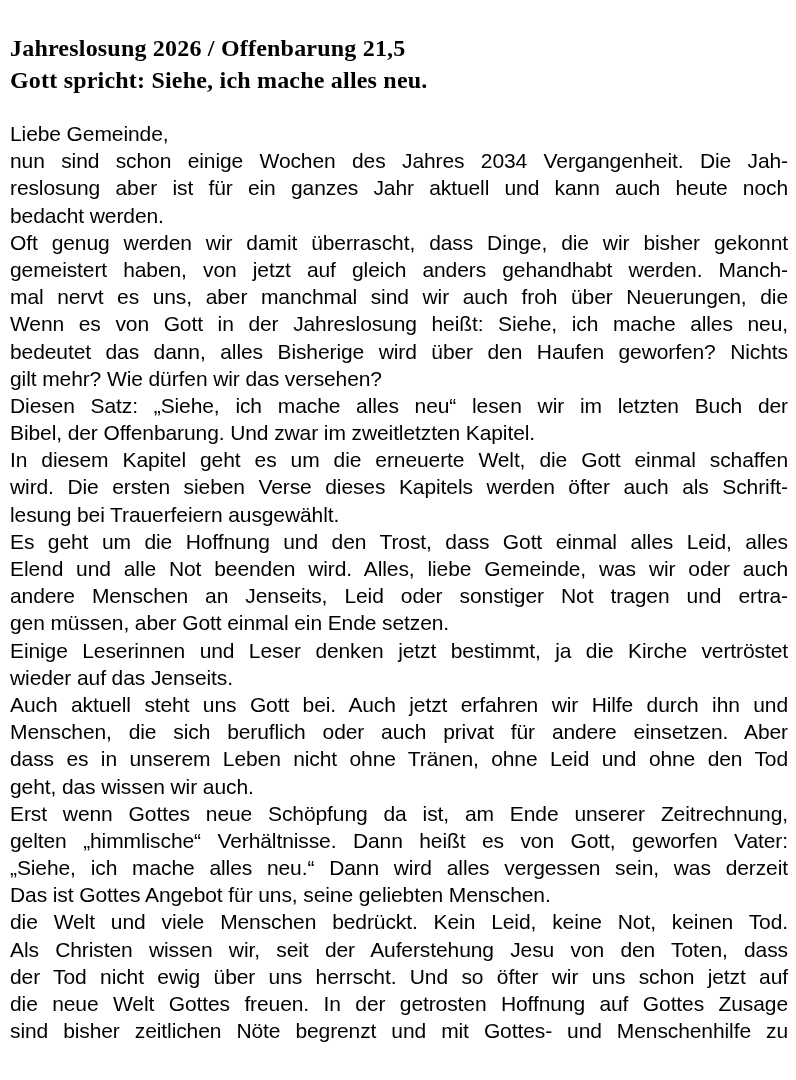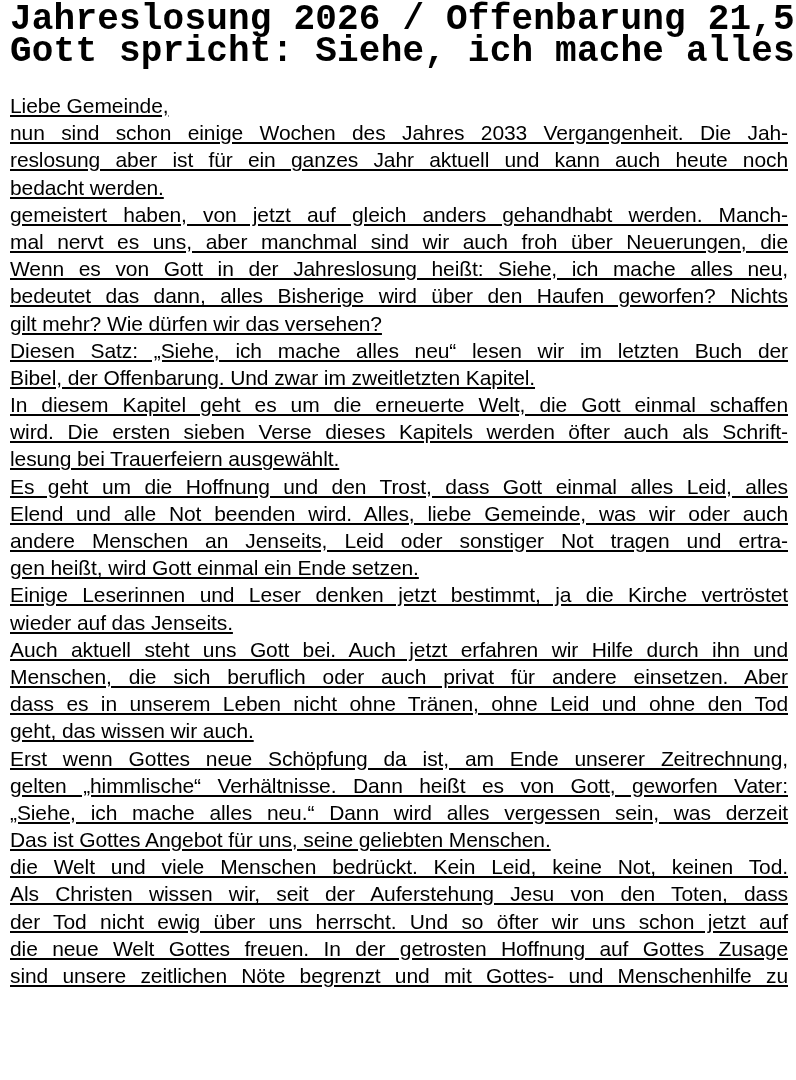--- a/index.html
+++ b/index.html
@@ -14,38 +14,38 @@
   }
   .page {
     box-sizing: border-box;
     width: 796px;
     height: 1080px;
     padding: 4px 8px 0 10px;
     background: #ffffff;
     color: #000000;
   }
   .heading {
-    font-family: Liberation Mono, monospace;
+    font-family: Liberation Serif, serif;
     font-weight: bold;
-    font-size: 36px;
+    font-size: 24px;
     line-height: 32px;
     letter-spacing: 0.2px;
     white-space: nowrap;
+    margin-top: 28px;
   }
   .doc-body {
     margin-top: 24px;
     font-family: "Liberation Sans", sans-serif;
     font-size: 21px;
     line-height: 27.2px;
     letter-spacing: -0.1px;
   }
   .para {
     margin: 0;
     padding: 0;
-    text-decoration: underline;
   }
   .line {
     text-align: justify;
     text-align-last: justify;
     height: 27.2px;
     overflow: visible;
   }
   .line.last {
     text-align-last: left;
   }
@@ -56,25 +56,26 @@
 <div class="page">
   <div class="heading">
     <div>Jahreslosung 2026 / Offenbarung 21,5</div>
     <div>Gott spricht: Siehe, ich mache alles neu.</div>
   </div>
   <div class="doc-body" id="doc-body">
       <div class="para">
         <div class="line last">Liebe Gemeinde,</div>
       </div>
       <div class="para">
-        <div class="line">nun sind schon einige Wochen des Jahres 2033 Vergangenheit. Die Jah-</div>
+        <div class="line">nun sind schon einige Wochen des Jahres 2034 Vergangenheit. Die Jah-</div>
         <div class="line">reslosung aber ist für ein ganzes Jahr aktuell und kann auch heute noch</div>
         <div class="line last">bedacht werden.</div>
       </div>
       <div class="para">
+        <div class="line">Oft genug werden wir damit überrascht, dass Dinge, die wir bisher gekonnt</div>
         <div class="line">gemeistert haben, von jetzt auf gleich anders gehandhabt werden. Manch-</div>
         <div class="line">mal nervt es uns, aber manchmal sind wir auch froh über Neuerungen, die</div>
       </div>
       <div class="para">
         <div class="line">Wenn es von Gott in der Jahreslosung heißt: Siehe, ich mache alles neu,</div>
         <div class="line">bedeutet das dann, alles Bisherige wird über den Haufen geworfen? Nichts</div>
         <div class="line last">gilt mehr? Wie dürfen wir das versehen?</div>
       </div>
       <div class="para">
         <div class="line">Diesen Satz: „Siehe, ich mache alles neu“ lesen wir im letzten Buch der</div>
@@ -82,21 +83,21 @@
       </div>
       <div class="para">
         <div class="line">In diesem Kapitel geht es um die erneuerte Welt, die Gott einmal schaffen</div>
         <div class="line">wird. Die ersten sieben Verse dieses Kapitels werden öfter auch als Schrift-</div>
         <div class="line last">lesung bei Trauerfeiern ausgewählt.</div>
       </div>
       <div class="para">
         <div class="line">Es geht um die Hoffnung und den Trost, dass Gott einmal alles Leid, alles</div>
         <div class="line">Elend und alle Not beenden wird. Alles, liebe Gemeinde, was wir oder auch</div>
         <div class="line">andere Menschen an Jenseits, Leid oder sonstiger Not tragen und ertra-</div>
-        <div class="line last">gen heißt, wird Gott einmal ein Ende setzen.</div>
+        <div class="line last">gen müssen, aber Gott einmal ein Ende setzen.</div>
       </div>
       <div class="para">
         <div class="line">Einige Leserinnen und Leser denken jetzt bestimmt, ja die Kirche vertröstet</div>
         <div class="line last">wieder auf das Jenseits.</div>
       </div>
       <div class="para">
         <div class="line">Auch aktuell steht uns Gott bei. Auch jetzt erfahren wir Hilfe durch ihn und</div>
         <div class="line">Menschen, die sich beruflich oder auch privat für andere einsetzen. Aber</div>
         <div class="line">dass es in unserem Leben nicht ohne Tränen, ohne Leid und ohne den Tod</div>
         <div class="line last">geht, das wissen wir auch.</div>
@@ -105,16 +106,16 @@
         <div class="line">Erst wenn Gottes neue Schöpfung da ist, am Ende unserer Zeitrechnung,</div>
         <div class="line">gelten „himmlische“ Verhältnisse. Dann heißt es von Gott, geworfen Vater:</div>
         <div class="line">„Siehe, ich mache alles neu.“ Dann wird alles vergessen sein, was derzeit</div>
         <div class="line last">Das ist Gottes Angebot für uns, seine geliebten Menschen.</div>
         <div class="line">die Welt und viele Menschen bedrückt.  Kein Leid, keine Not, keinen Tod.</div>
       </div>
       <div class="para">
         <div class="line">Als Christen wissen wir, seit der Auferstehung Jesu von den Toten, dass</div>
         <div class="line">der Tod nicht ewig über uns herrscht. Und so öfter wir uns schon jetzt auf</div>
         <div class="line">die neue Welt Gottes freuen. In der getrosten Hoffnung auf Gottes Zusage</div>
-        <div class="line">sind unsere zeitlichen Nöte begrenzt und mit Gottes- und Menschenhilfe zu</div>
+        <div class="line">sind bisher zeitlichen Nöte begrenzt und mit Gottes- und Menschenhilfe zu</div>
       </div>
     </div>
 </div>
 
 </body></html>

